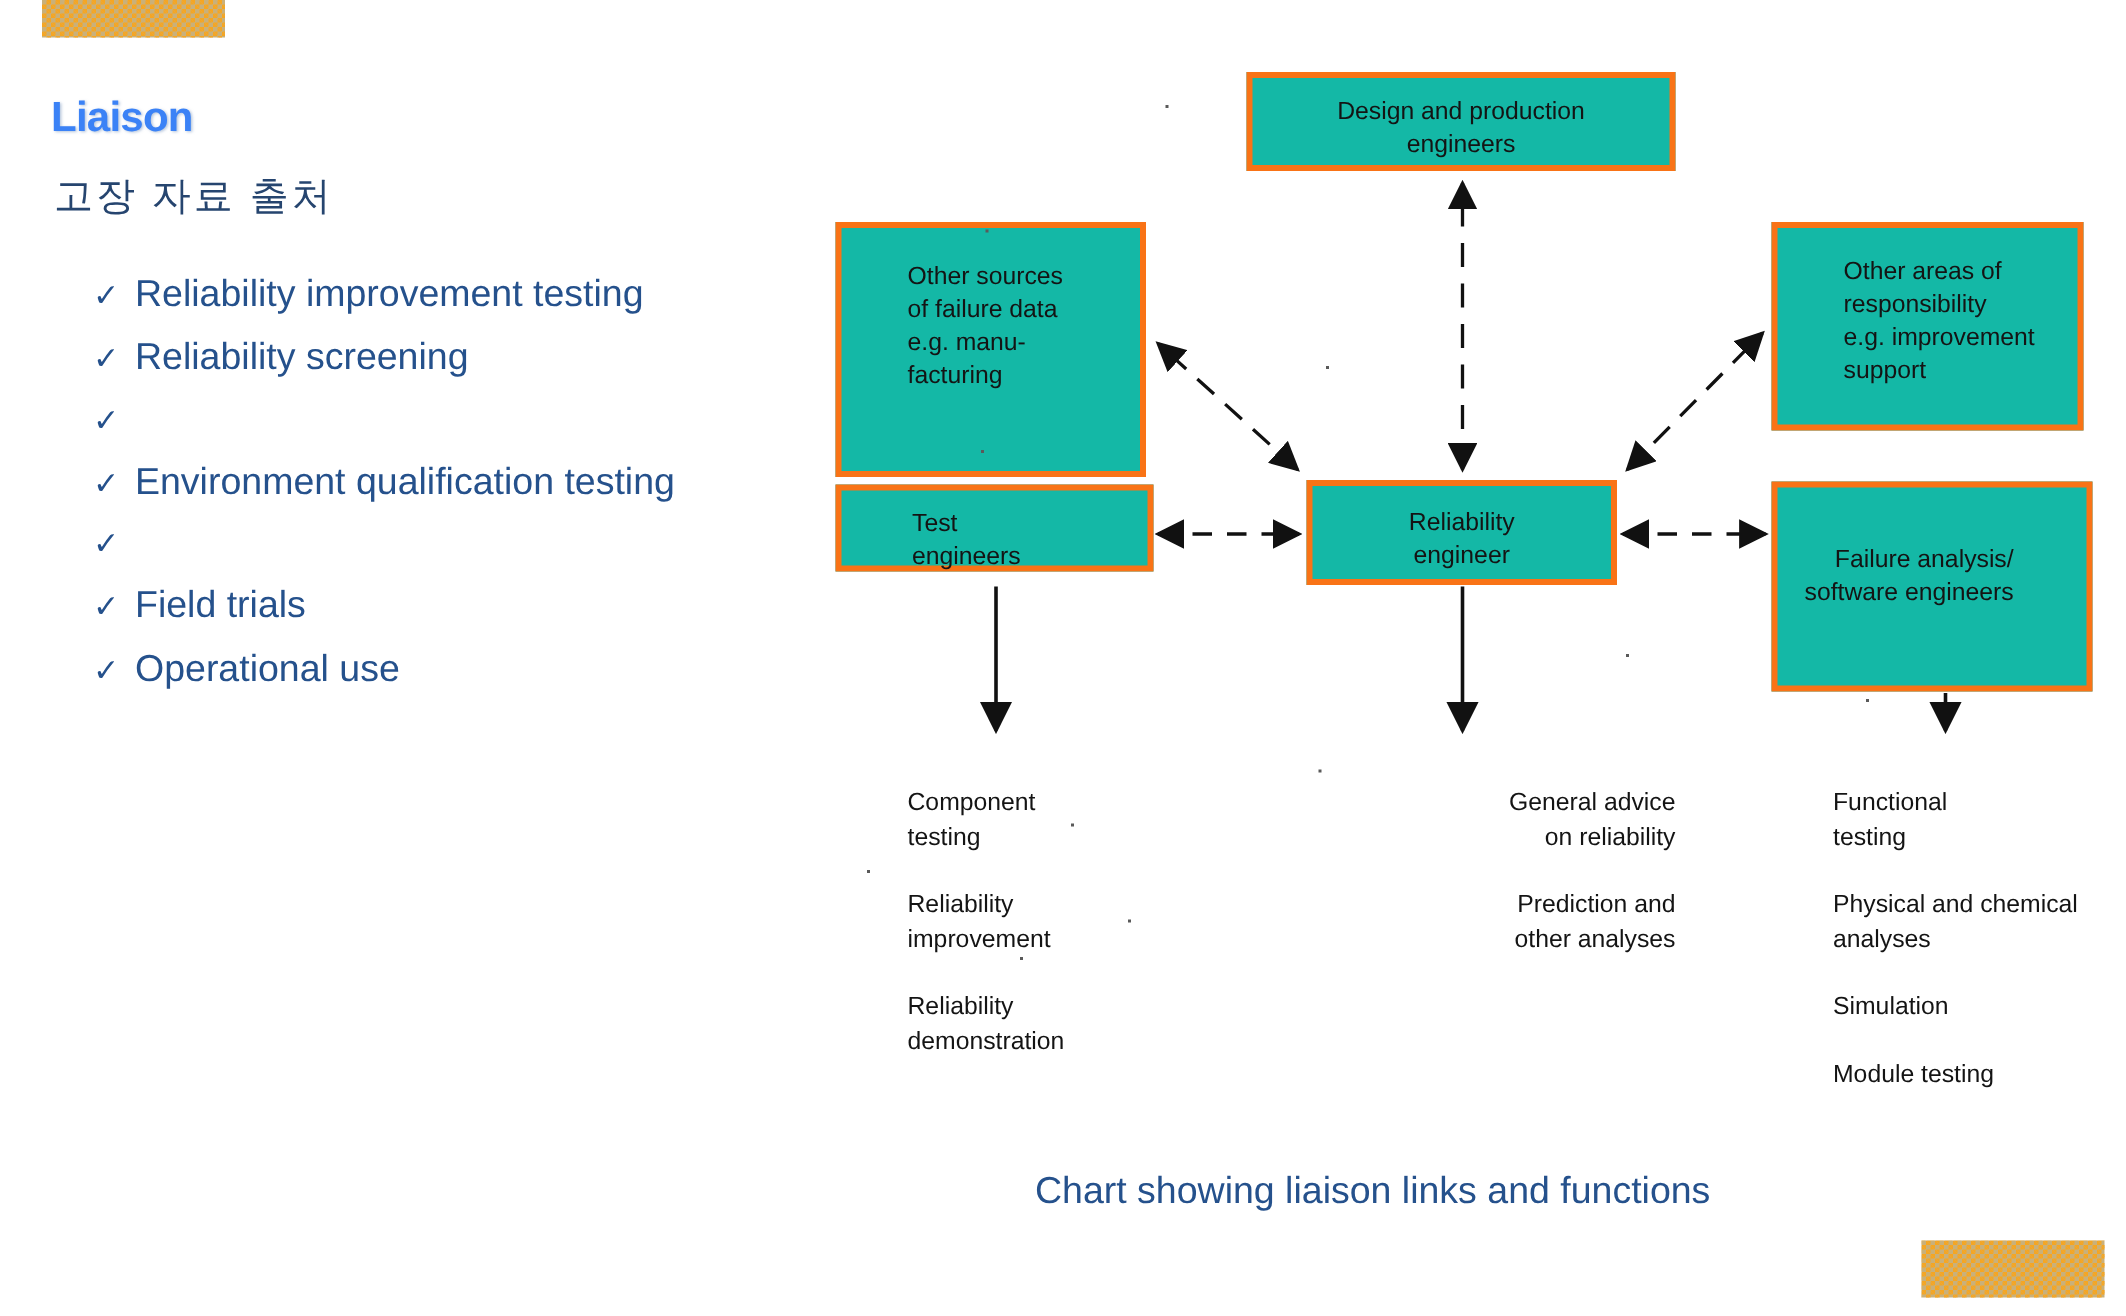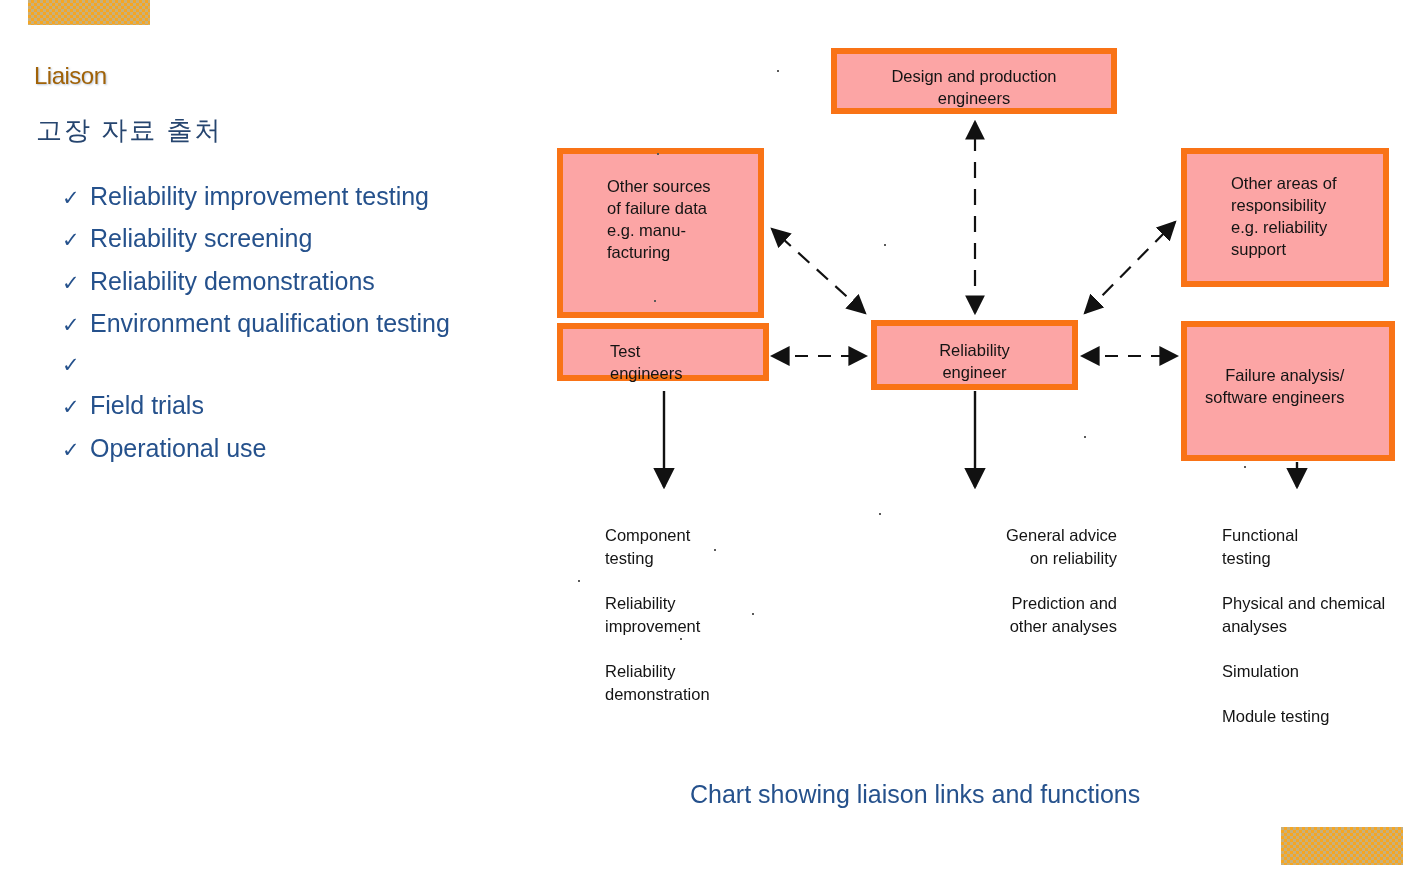--- a/index.html
+++ b/index.html
@@ -26,23 +26,23 @@
     background-position: 0 0, 3px 3px;
   }
   #deco-top-left  { left: 28px;   top: 0px;   width: 122px; height: 25px; }
   #deco-bottom-right { left: 1281px; top: 827px; width: 122px; height: 38px; }
 
   
   #slide-title {
     position: absolute;
     left: 34px;
     top: 62px;
-    font-size: 24px;
-    font-weight: normal;
-    color: #a16207;
+    font-size: 28px;
+    font-weight: bold;
+    color: #3b82f6;
     letter-spacing: -0.5px;
     text-shadow: 1px 1px 2px rgba(120,150,190,0.55);
   }
   #slide-subtitle {
     position: absolute;
     left: 36px;
     top: 113px;
     font-size: 26px;
     color: #26456f;
     letter-spacing: 2px;
@@ -73,22 +73,22 @@
   
   #diagram {
     position: absolute;
     left: 0;
     top: 0;
     width: 1417px;
     height: 877px;
   }
   .dbox {
     position: absolute;
-    border: 6px solid #f97316;
-    background: #fca5a5;
+    border: 4px solid #f97316;
+    background: #14b8a6;
     box-sizing: border-box;
   }
   .dbox .dbox-label {
     position: absolute;
     font-size: 16.5px;
     line-height: 22px;
     color: #141414;
     white-space: pre-line;
     font-family: "Liberation Sans", sans-serif;
   }
@@ -163,21 +163,20 @@
   <li>
     <span class="check-icon">✓</span>
     <span>Reliability improvement testing</span>
   </li>
   <li>
     <span class="check-icon">✓</span>
     <span>Reliability screening</span>
   </li>
   <li>
     <span class="check-icon">✓</span>
-    <span>Reliability demonstrations</span>
   </li>
   <li>
     <span class="check-icon">✓</span>
     <span>Environment qualification testing</span>
   </li>
   <li>
     <span class="check-icon">✓</span>
   </li>
   <li>
     <span class="check-icon">✓</span>
@@ -226,21 +225,21 @@
   <div class="dbox left-label" id="box-other-sources">
     <div class="dbox-label">Other sources
 of failure data
 e.g. manu-
 facturing</div>
   </div>
 
   <div class="dbox left-label" id="box-other-areas">
     <div class="dbox-label">Other areas of
 responsibility
-e.g. reliability
+e.g. improvement
 support</div>
   </div>
 
   <div class="dbox" id="box-test-eng">
     <div class="dbox-label">Test
 engineers</div>
   </div>
 
   <div class="dbox center-label" id="box-rel-eng">
     <div class="dbox-label">Reliability

